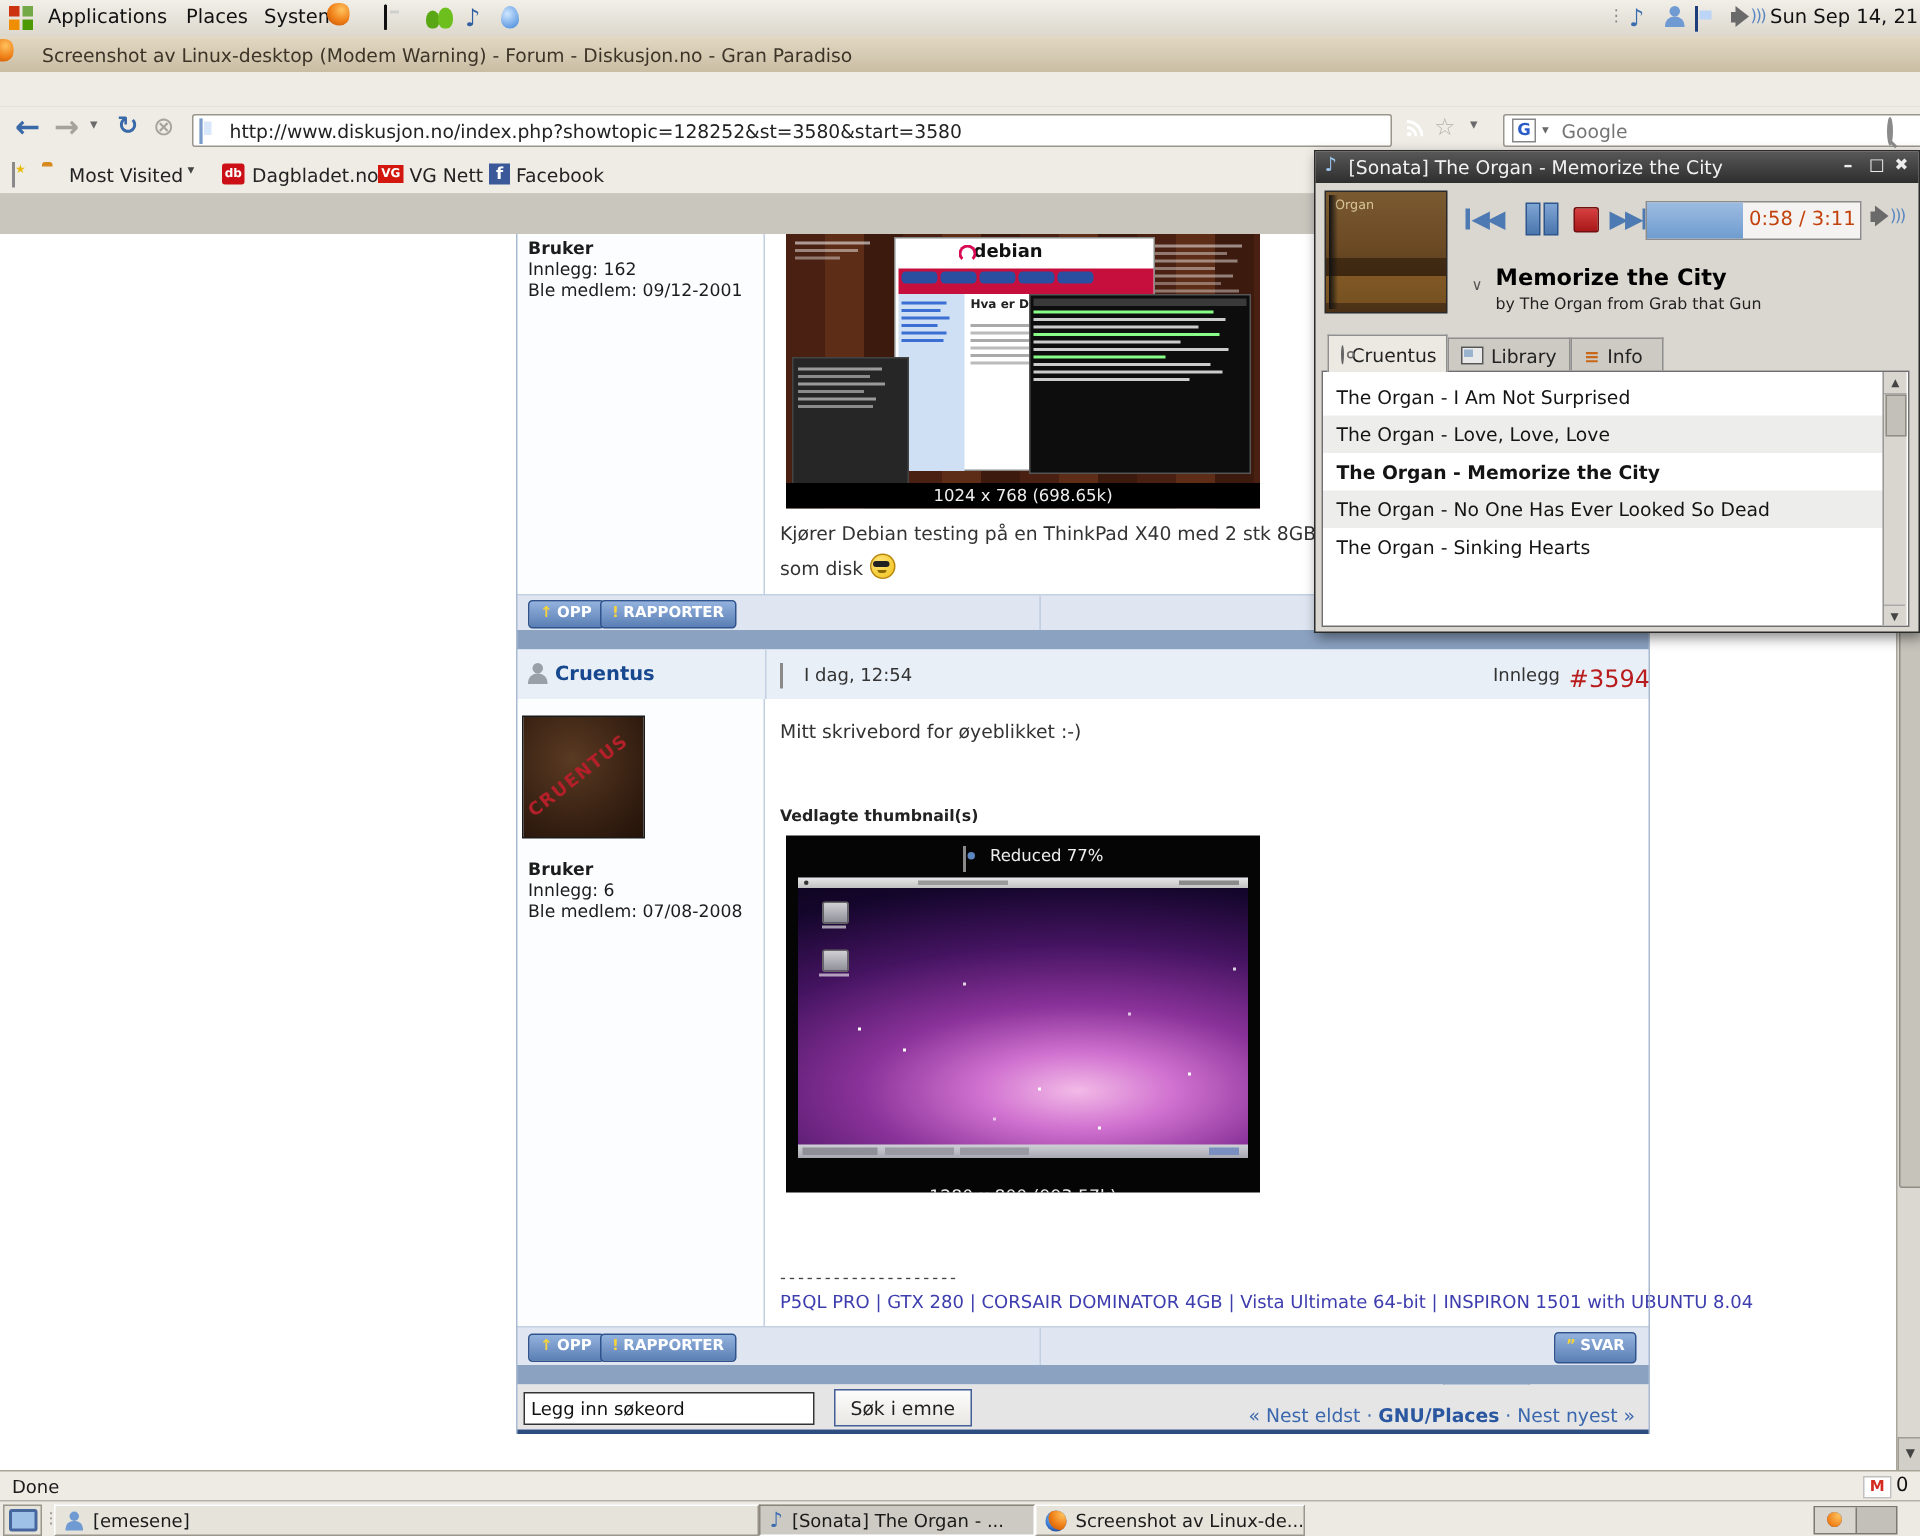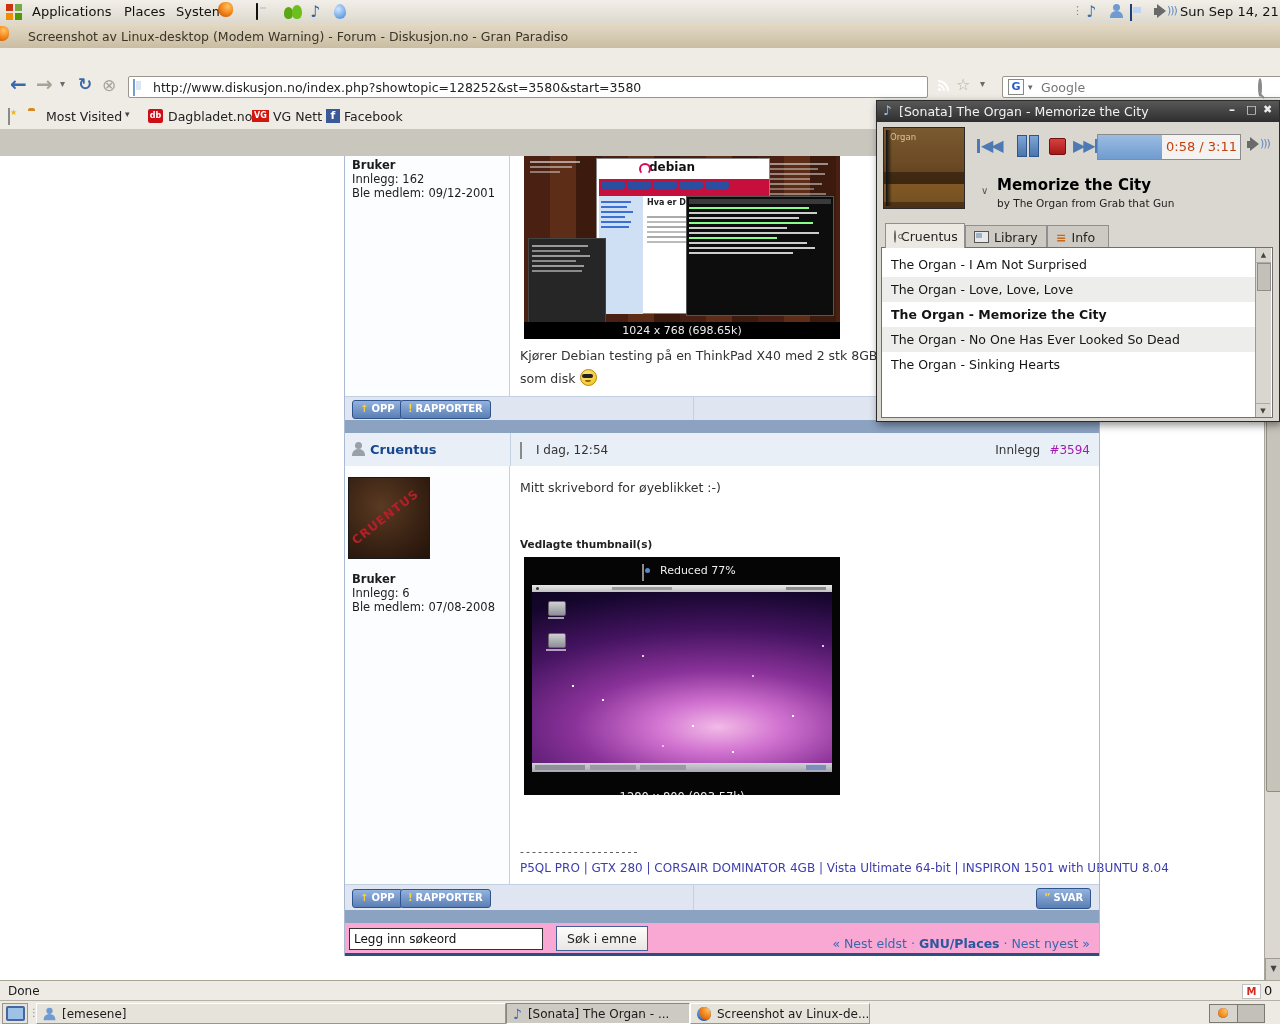--- a/index.html
+++ b/index.html
@@ -283,21 +283,21 @@
 
   <div class="abs sep" style="left:344px;top:420px;width:756px;height:13px;"></div>
 
   <div class="abs hrow" style="left:344px;top:433px;width:756px;height:33px;">
     <div class="abs" style="left:166px;top:0;width:1px;height:33px;background:#c3d0e2;"></div>
     <span class="abs person" style="left:8px;top:9px;"><i class="hd"></i><i class="bd"></i></span>
     <span class="t" style="left:26px;top:9px;font-weight:bold;font-size:13px;color:#17488f;">Cruentus</span>
     <span class="abs pageic" style="left:176px;top:10px;"></span>
     <span class="t" style="left:192px;top:10px;font-size:12px;color:#333;">I dag, 12:54</span>
     <span class="t" style="right:60px;top:10px;font-size:12px;color:#333;">Innlegg</span>
-    <span class="t" style="right:10px;top:10px;font-size:12px;color:#a21caf;">#3594</span>
+    <span class="t" style="right:0;top:10px;font-size:16px;color:#b91c1c;">#3594</span>
   </div>
 
   <div class="abs cellL" style="left:344px;top:466px;width:165px;height:418px;">
     <div class="abs" style="left:4px;top:11px;width:80px;height:80px;background:radial-gradient(circle at 40% 35%,#5a3a22,#321d10 70%,#241309);border:1px solid #1a1a1a;overflow:hidden;">
       <span class="t" style="left:-4px;top:32px;font-weight:bold;font-size:12px;letter-spacing:1px;color:#b3202a;transform:rotate(-38deg);">CRUENTUS</span>
     </div>
     <div class="t uinfo" style="left:8px;top:106px;font-weight:bold;">Bruker</div>
     <div class="t uinfo" style="left:8px;top:120px;">Innlegg: 6</div>
     <div class="t uinfo" style="left:8px;top:134px;">Ble medlem: 07/08-2008</div>
   </div>
@@ -344,21 +344,21 @@
     <div class="fbtn" style="left:618px;top:3px;height:19px;line-height:18px;margin-top:32px;">
       <span class="ic">+</span><span>SITAT</span>
     </div>
     <div class="fbtn" style="left:692px;top:3px;height:19px;line-height:18px;">
       <span class="ic">”</span><span>SVAR</span>
     </div>
   </div>
 
   <div class="abs sep" style="left:344px;top:910px;width:756px;height:13px;"></div>
 
-  <div class="abs" style="left:344px;top:923px;width:756px;height:30px;background:#f9a8d4;">
+  <div class="abs" style="left:344px;top:923px;width:756px;height:30px;background:#e5e5e5;">
     <input style="position: absolute; left: 5px; top: 5px; width: 184px; height: 20px; border: 1px solid rgb(51, 51, 51); font-family: inherit; font-size: 12px; padding: 0px 4px; color: rgb(17, 17, 17);" value="Legg inn søkeord">
     <button style="position:absolute;left:212px;top:3px;height:25px;padding:0 10px;background:linear-gradient(#fdfdfc,#e9e7e2);border:1px solid #44609a;font-family:inherit;font-size:12.5px;color:#222;">Søk i emne</button>
     <span class="t" style="right:10px;top:13px;font-size:12.5px;color:#3a67ad;">
       <span>« Nest eldst</span>
       <span>·</span>
       <span style="font-weight:bold;color:#2a57a0;">GNU/Places</span>
       <span>·</span>
       <span>Nest nyest »</span>
     </span>
   </div>

